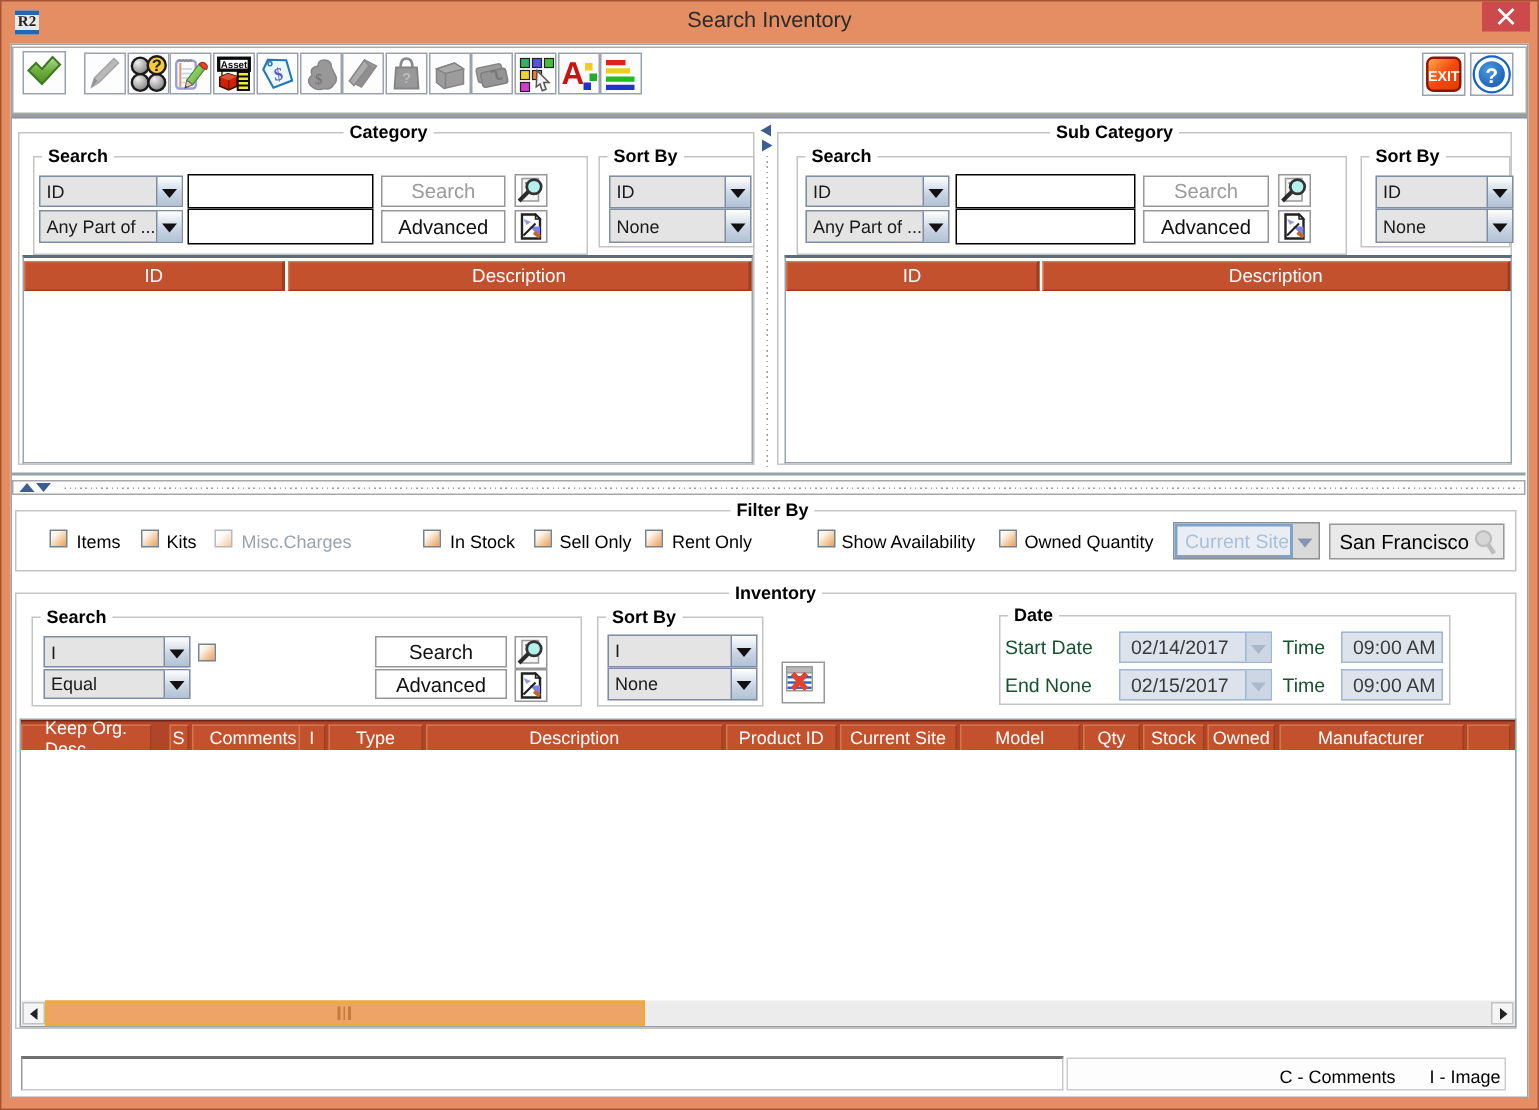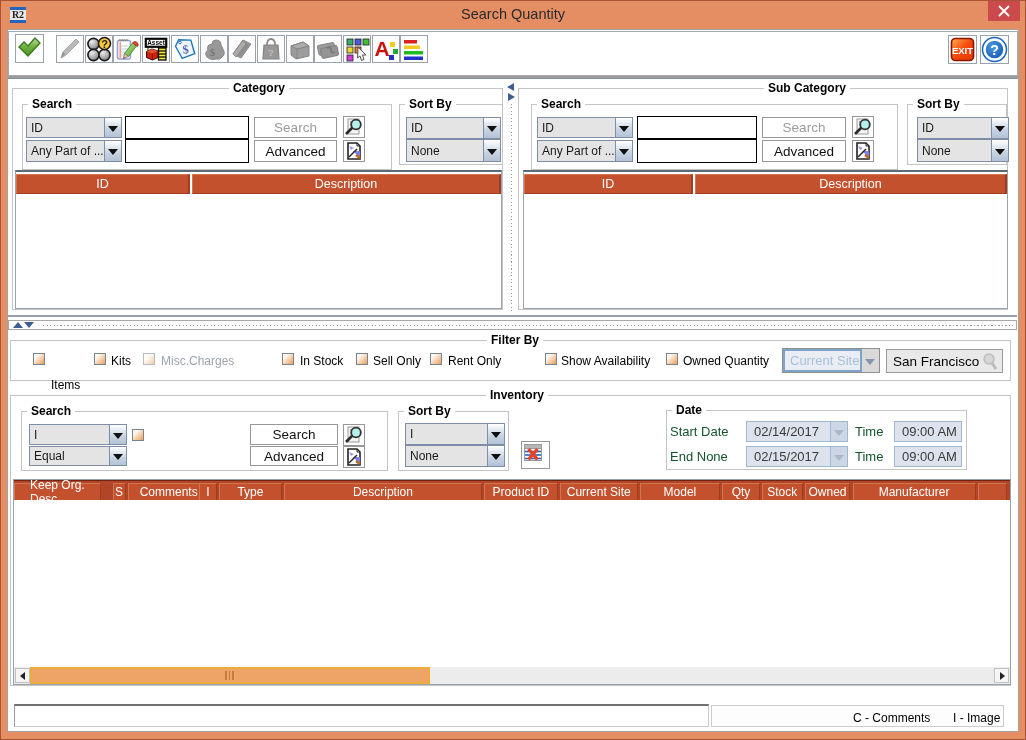--- a/index.html
+++ b/index.html
@@ -47,21 +47,21 @@
 .tri { position:absolute; width:0; height:0; }
 
 .dfld { position:absolute; background:#dce3ed; border:1px solid #9fb8d1; font-size:13px; white-space:nowrap; color:#3a3a3a; display:flex; align-items:center; }
 .dfld .ar2 { position:absolute; right:0; top:0; bottom:0; width:17px; background:#ccd6e4; border-left:1px solid #9fb8d1; }
 .dfld .ar2:after { content:""; position:absolute; left:3px; top:50%; margin-top:-2px; width:0; height:0; border-left:5px solid transparent; border-right:5px solid transparent; border-top:6px solid #aab8cc; }
 .lbl14 { position:absolute; font-size:13px; color:#14532d; white-space:nowrap; }
 </style>
 </head>
 <body>
 <div class="abs" id="frame"></div>
-<div class="abs" id="titletext">Search Quantity</div>
+<div class="abs" id="titletext">Search Inventory</div>
 <div class="abs" id="r2icon">R2</div>
 <div class="abs" id="closebtn">
   <svg width="32" height="20">
       <path d="M11 5 L21 15 M21 5 L11 15" stroke="#ffffff" stroke-width="1.8" fill="none"></path>
     </svg>
 </div>
 <div class="abs" id="content"></div>
 <div class="abs" id="toolbar"></div>
 <div class="abs" id="sep1"></div>
 <div class="abs" id="sep2"></div>
@@ -277,21 +277,21 @@
   <div class="th" style="left:176px; width:309px;">Description</div>
 </div>
 
 <div class="abs" id="vsplit">
   <div class="dotcol"></div>
   <div class="tri" style="left:1px; top:3px; border-top:4.5px solid transparent; border-bottom:4.5px solid transparent; border-right:7px solid #3c5e90;"></div>
   <div class="tri" style="left:2px; top:13px; border-top:4.5px solid transparent; border-bottom:4.5px solid transparent; border-left:7px solid #3c5e90;"></div>
 </div>
 
 <div class="fs" style="left:518px; top:88px; width:490px; height:222px;"></div>
-<div class="leg" style="left:764px; top:81px;">Sub Category</div>
+<div class="leg" style="left:700px; top:81px;">Sub Category</div>
 <div class="fs" style="left:531px; top:104px; width:367px; height:66px;"></div>
 <div class="leg" style="left:537px; top:97px;">Search</div>
 <div class="cmb" style="left:537px; top:117px; width:96px; height:21px;">
     <span class="tx">ID</span>
     <span class="ar"></span>
   </div>
 <div class="inp" style="left:637px; top:116px; width:120px; height:23px;"></div>
 <div class="btn dis" style="left:762px; top:117px; width:84px; height:21px;">Search</div>
 <div class="smbtn" style="left:852px; top:116px; width:22px; height:22px;"><svg width="20" height="20" viewBox="0 0 20 20">
       <rect x="4" y="2" width="11" height="15" fill="#f4f4f4" stroke="#999" stroke-width="1"></rect>
@@ -333,21 +333,21 @@
 
 <div class="abs" id="hsplit">
   <div class="dotrow"></div>
   <div class="tri" style="left:4px; top:1px; border-left:5px solid transparent; border-right:5px solid transparent; border-bottom:6px solid #3c5e90;"></div>
   <div class="tri" style="left:15px; top:1px; border-left:5px solid transparent; border-right:5px solid transparent; border-top:6px solid #3c5e90;"></div>
 </div>
 
 <div class="fs" style="left:10px; top:340px; width:1001px; height:41px;"></div>
 <div class="leg" style="left:487px; top:333px;">Filter By</div>
 <div class="cb" style="left:33px; top:353px;"></div>
-<div class="lbl" style="left:51px; top:354px;margin-top:24px;">Items</div>
+<div class="lbl" style="left:51px; top:354px;">Items</div>
 <div class="cb" style="left:94px; top:353px;"></div>
 <div class="lbl" style="left:111px; top:354px;">Kits</div>
 <div class="cb dis" style="left:143px; top:353px;"></div>
 <div class="lbl" style="left:161px; top:354px; color:#9ba3ab;">Misc.Charges</div>
 <div class="cb" style="left:282px; top:353px;"></div>
 <div class="lbl" style="left:300px; top:354px;">In Stock</div>
 <div class="cb" style="left:356px; top:353px;"></div>
 <div class="lbl" style="left:373px; top:354px;">Sell Only</div>
 <div class="cb" style="left:430px; top:353px;"></div>
 <div class="lbl" style="left:448px; top:354px;">Rent Only</div>

